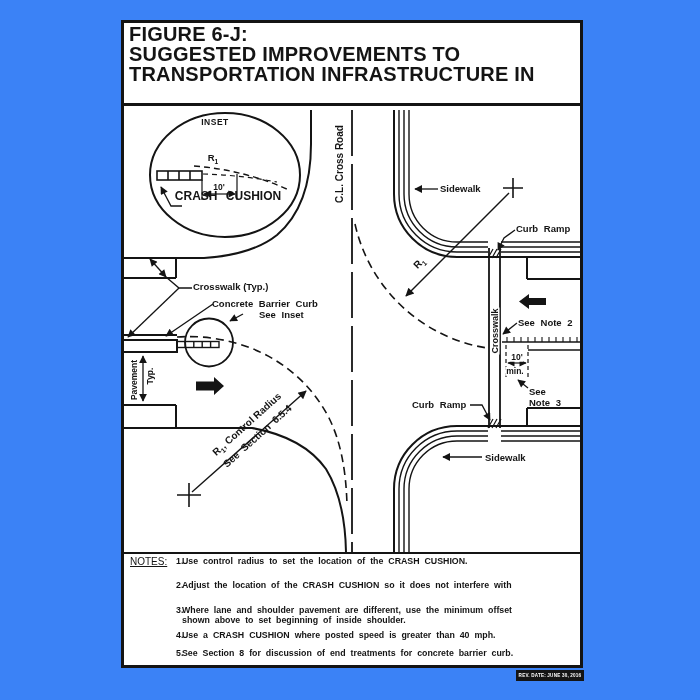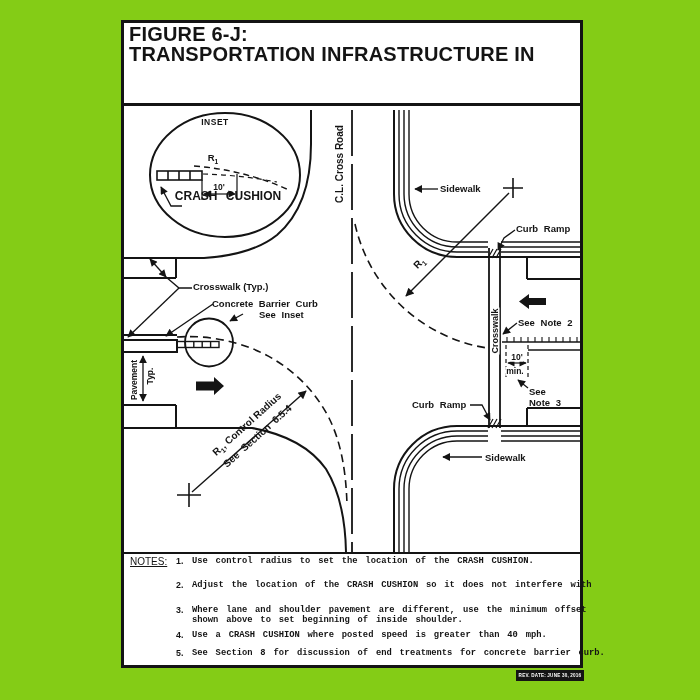--- a/index.html
+++ b/index.html
@@ -1,16 +1,16 @@
 <!DOCTYPE html>
 <html><head>
 <meta charset="utf-8">
 <style>
   html,body{margin:0;padding:0;background:#fff;}
-  .page{position:relative;width:700px;height:700px;background:#84cc16;overflow:hidden;
+  .page{position:relative;width:700px;height:700px;background:#3b82f6;overflow:hidden;
         font-family:"Liberation Sans",sans-serif;color:#141414;}
   .fig-border{position:absolute;left:121px;top:20px;width:456px;height:642px;
               border:3px solid #141414;background:#fff;}
   .divider{position:absolute;background:#141414;}
   .div-title{left:124px;top:103px;width:456px;height:3px;}
   .div-notes{left:124px;top:552px;width:456px;height:2px;}
   .title-block{position:absolute;left:129px;top:24px;width:448px;
                font-weight:bold;font-size:20px;line-height:20.2px;letter-spacing:.2px;
                white-space:nowrap;}
   .lbl{position:absolute;font-weight:bold;white-space:nowrap;line-height:1;}
@@ -18,36 +18,37 @@
   .rot90{transform:translate(-50%,-50%) rotate(-90deg);}
   .whitebg{background:#fff;padding:0 1px;}
   svg{position:absolute;left:0;top:0;}
   sub{font-size:70%;}
   
   .notes-head{position:absolute;left:130px;top:556px;font-weight:normal;font-size:10px;
               text-decoration:underline;}
   .note{position:absolute;left:176px;width:400px;font-weight:bold;font-size:8.8px;
         line-height:9.7px;word-spacing:2.5px;white-space:nowrap;}
   .nnum{position:absolute;left:0;top:0;}
-  .ntxt{display:block;margin-left:16px;font-family:Liberation Mono, monospace;}
+  .ntxt{display:block;margin-left:6px;}
   .revbar{position:absolute;left:516px;top:670px;width:68px;height:11px;background:#141414;
           color:#fff;font-size:4.6px;font-weight:bold;display:flex;align-items:center;
           justify-content:center;letter-spacing:.2px;}
 </style>
 </head>
 <body>
 
 <div class="page">
 
   <div class="fig-border"></div>
   <div class="divider div-title"></div>
   <div class="divider div-notes"></div>
 
   <div class="title-block">
     <div>FIGURE 6-J:</div>
+    <div>SUGGESTED IMPROVEMENTS TO</div>
     <div>TRANSPORTATION INFRASTRUCTURE IN</div>
   </div>
 
   <svg width="700" height="700" viewBox="0 0 700 700">
     <defs>
       <marker id="ah" viewBox="0 0 10 10" refX="9" refY="5" markerWidth="8" markerHeight="6" orient="auto-start-reverse">
         <path d="M0,0 L10,5 L0,10 z" fill="#141414"></path>
       </marker>
     </defs>
     <g stroke="#141414" fill="none" stroke-linecap="butt">

